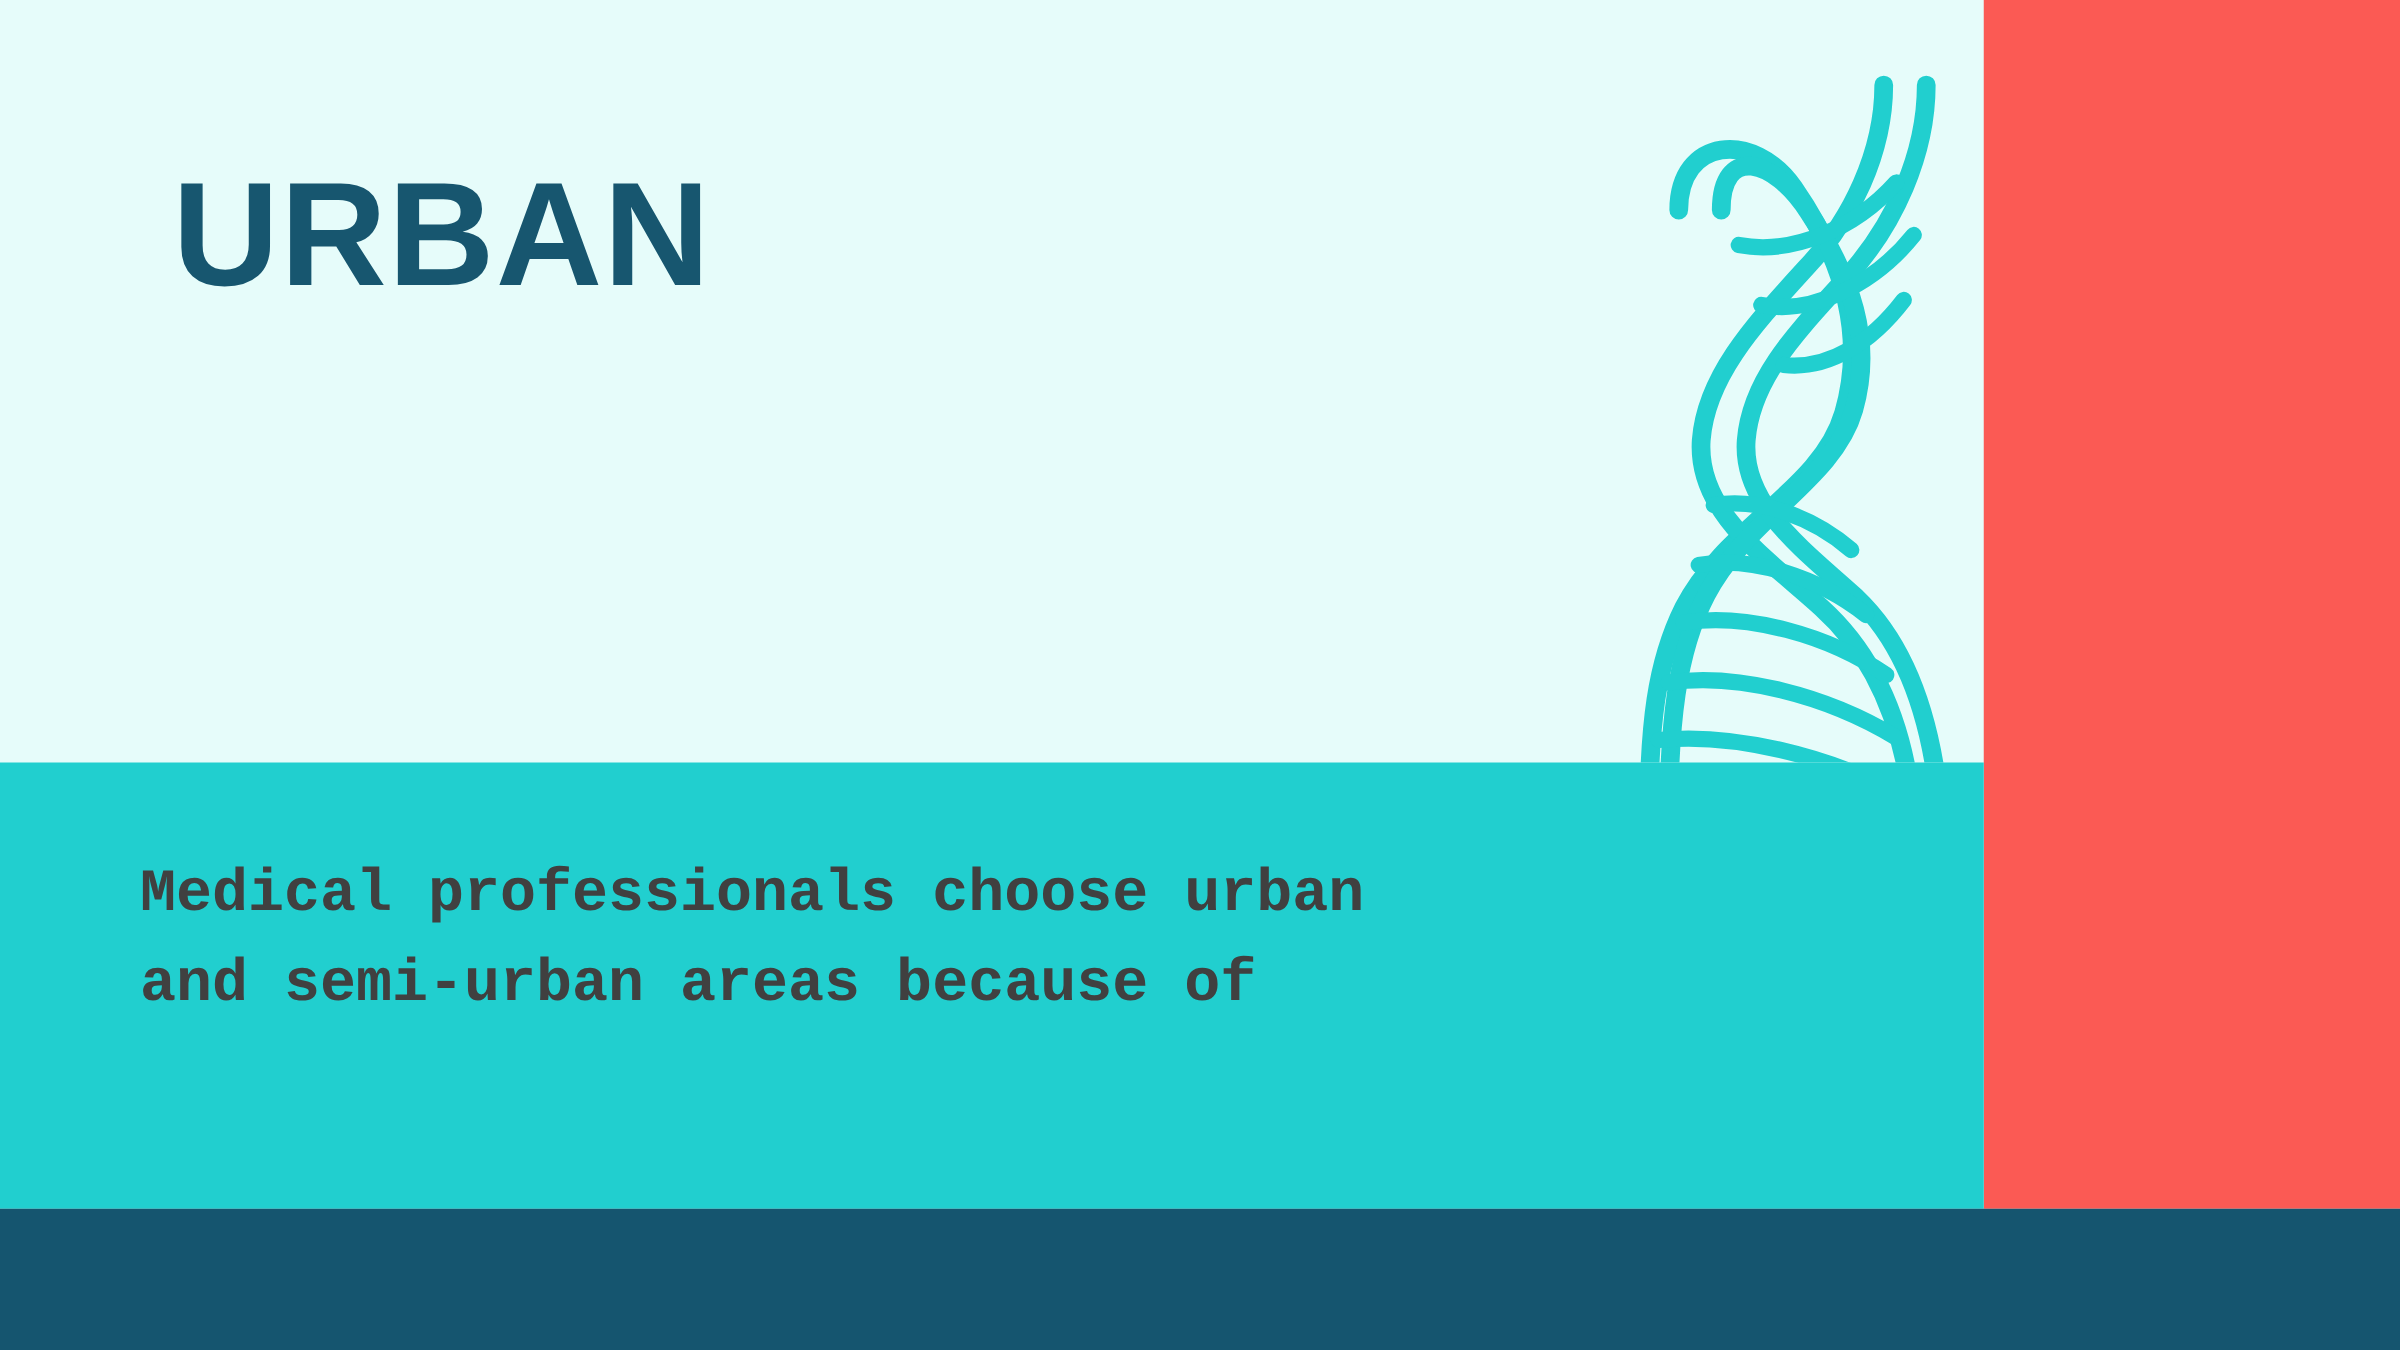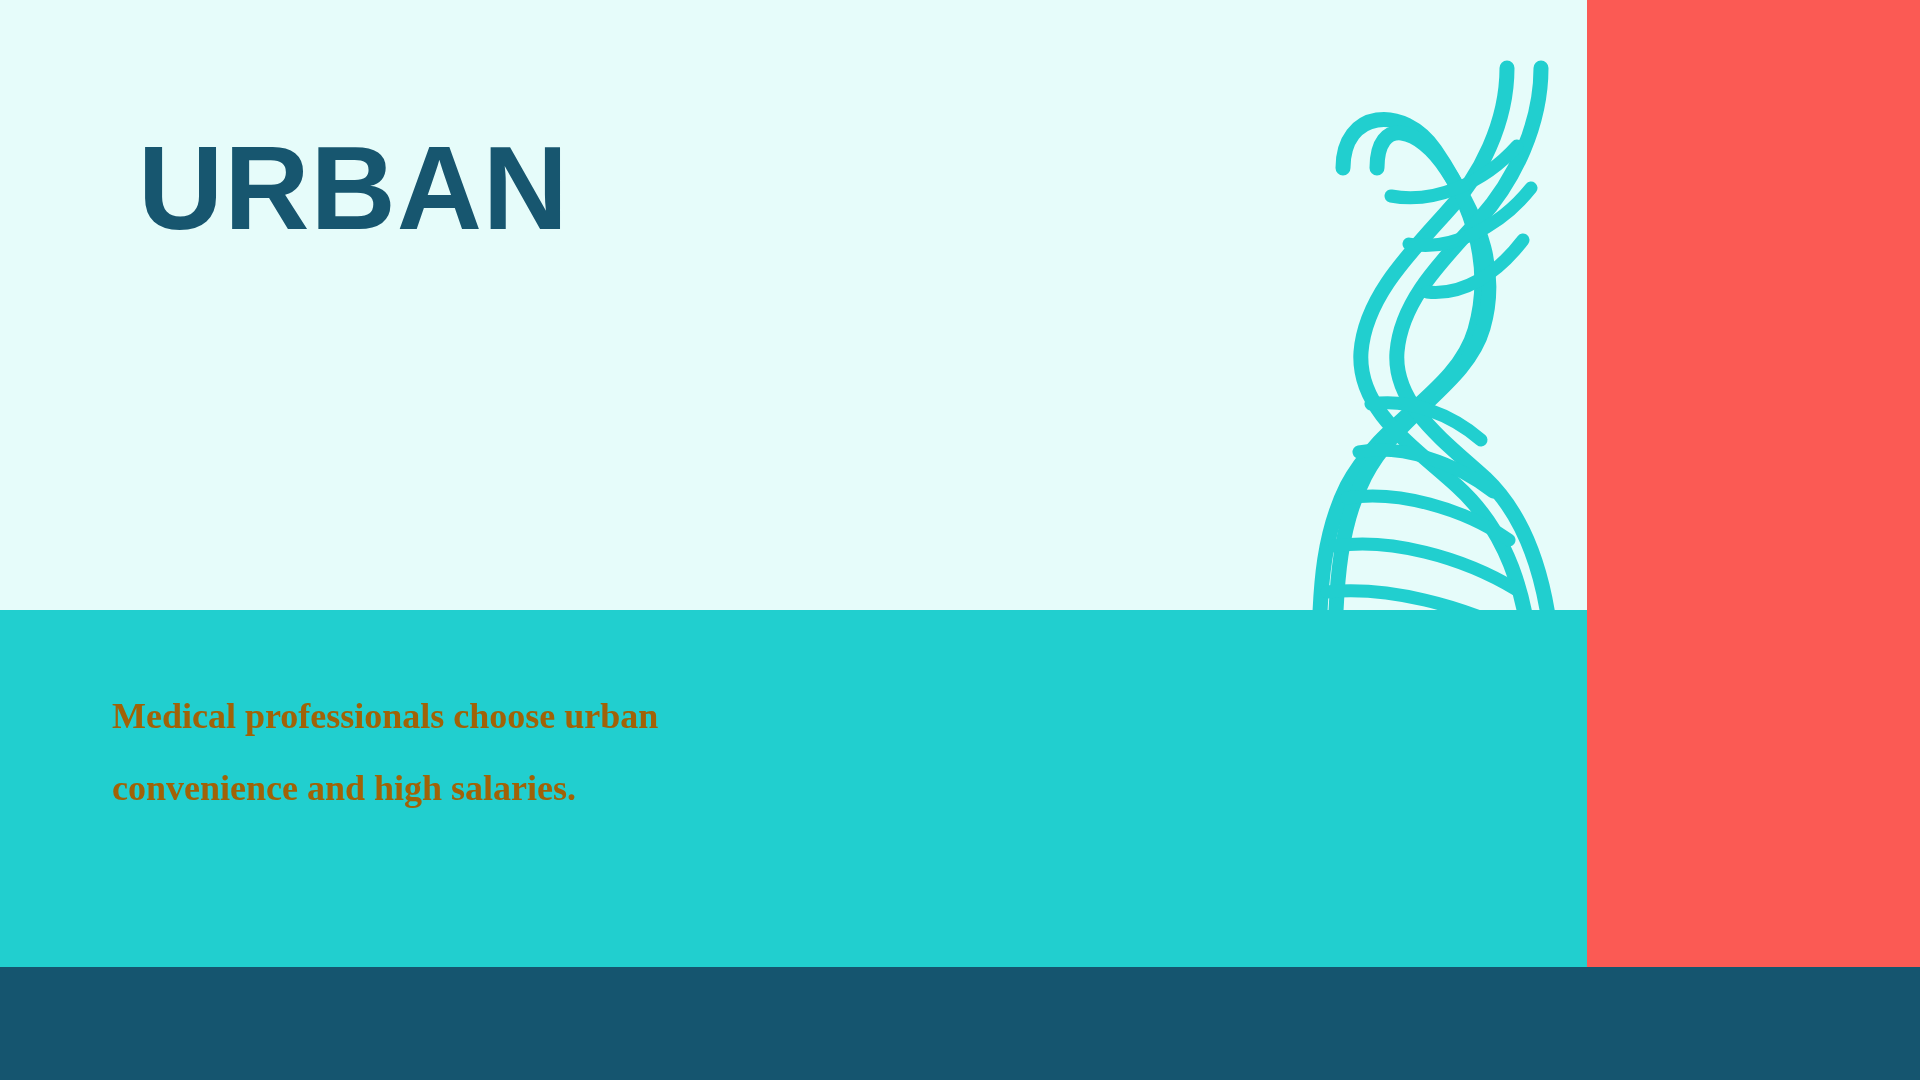--- a/index.html
+++ b/index.html
@@ -89,24 +89,24 @@
   }
 
   .subtitle-block {
     position: absolute;
     left: 112px;
     top: 680px;
     width: 1100px;
   }
   .subtitle-line {
     margin: 0;
-    color: #a16207;
-    font-family: Liberation Serif, serif;
+    color: #404040;
+    font-family: Liberation Mono, monospace;
     font-weight: bold;
-    font-size: 36px;
+    font-size: 48px;
     line-height: 72px;
     letter-spacing: 0px;
     white-space: nowrap;
   }
 </style>
 </head>
 <body>
 
 <div class="slide">
 
@@ -153,16 +153,16 @@
       <path d="M42 592 C100 586, 178 604, 240 638" stroke-width="13"></path>
     </svg>
   </div>
 
   <div class="title-block">
     <h1 class="title-line">URBAN</h1>
   </div>
 
   <div class="subtitle-block">
     <p class="subtitle-line">Medical professionals choose urban</p>
-    <p class="subtitle-line">convenience and high salaries.</p>
+    <p class="subtitle-line">and semi-urban areas because of</p>
   </div>
 
 </div>
 
 </body></html>

